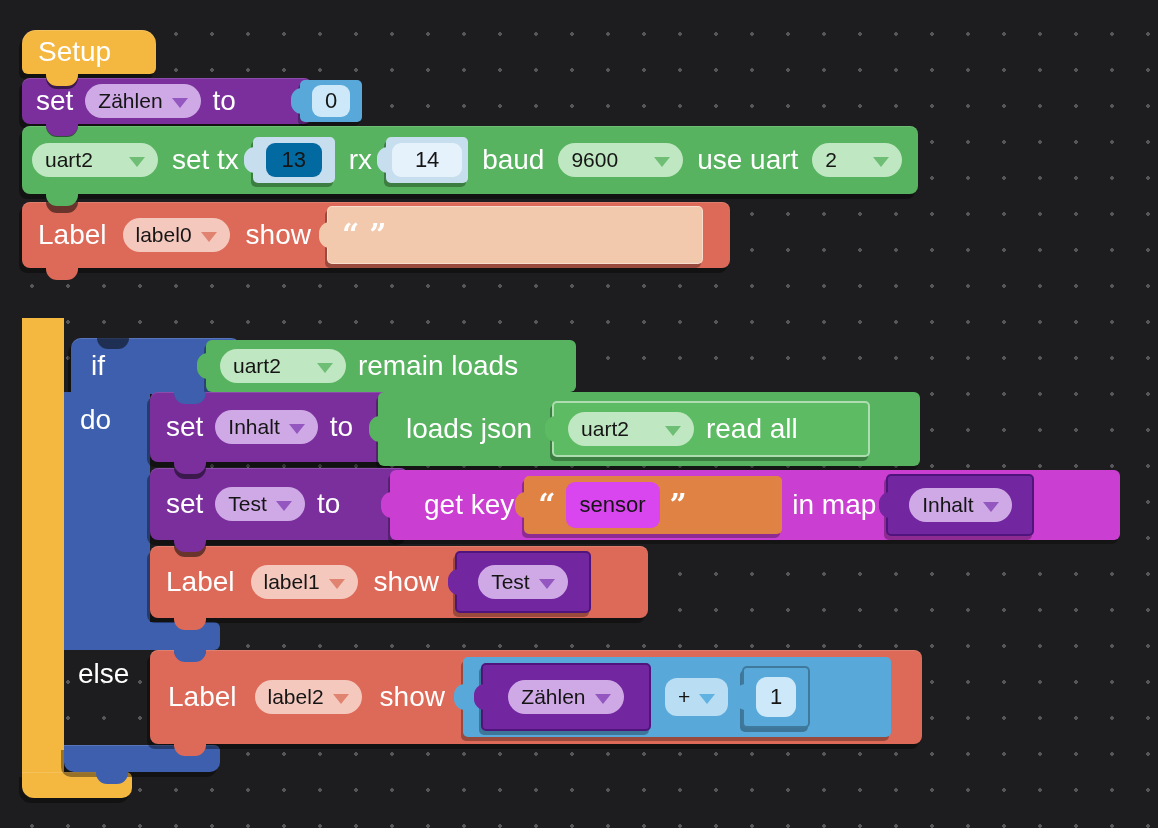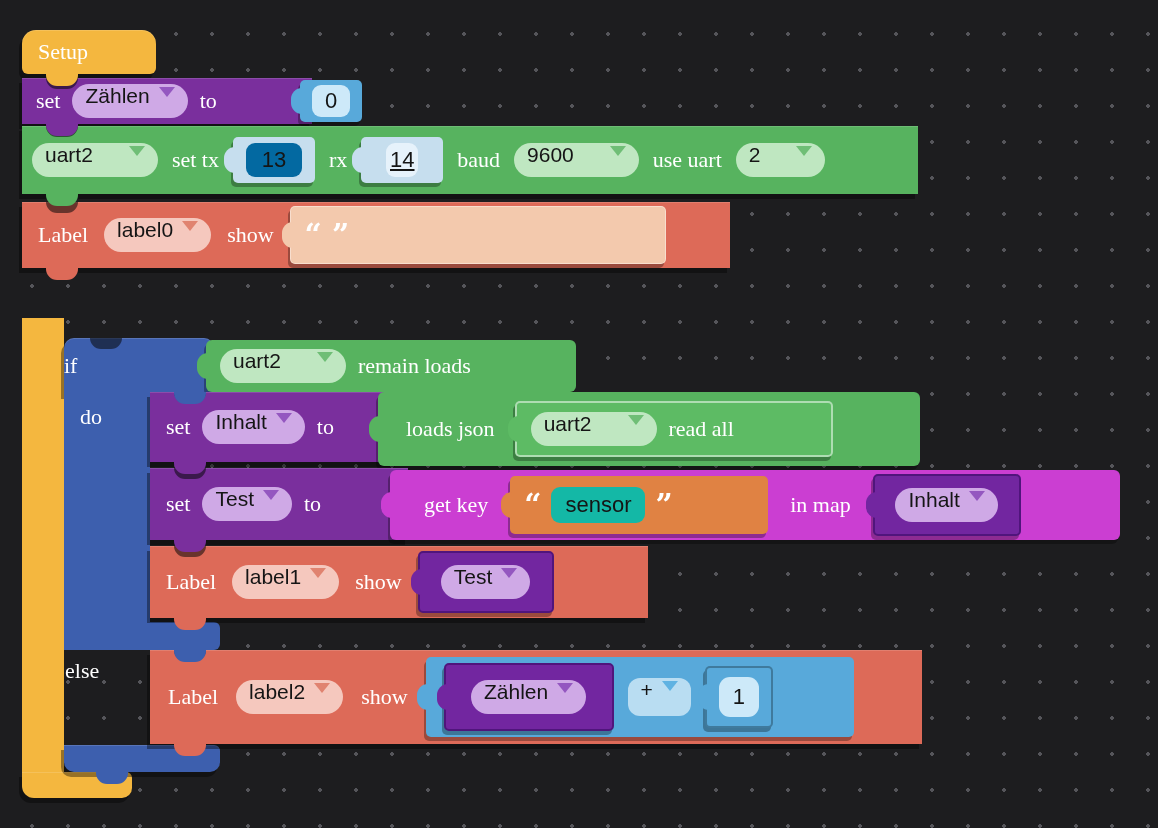--- a/index.html
+++ b/index.html
@@ -9,28 +9,28 @@
   }
   .canvas{
     position:relative;width:1158px;height:828px;overflow:hidden;
     background-color:#1d1d1f;
     background-image:radial-gradient(circle, #55555a 1.6px, transparent 1.8px);
     background-size:36px 36px;
     background-position:14px 16px;
   }
   .block{
     position:absolute;display:flex;align-items:center;
-    border-radius:0;
+    border-radius:8px;
     box-shadow:-3px 5px 0 rgba(0,0,0,.38), inset 0 1px 0 rgba(255,255,255,.14);
   }
   .hat{border-radius:14px 14px 6px 6px;}
   .plain{box-shadow:none;}
-  .kw{color:#fff;font-size:22px;white-space:nowrap;font-family:Liberation Serif, serif;}
+  .kw{color:#fff;font-size:28px;white-space:nowrap;}
   .pill{
-    display:inline-flex;gap:9px;height:34px;
+    display:inline-flex;align-items:center;gap:9px;height:34px;
     border-radius:17px;padding:0 13px;font-size:21px;color:#151515;white-space:nowrap;
   }
   .arr{width:0;height:0;border-left:8px solid transparent;border-right:8px solid transparent;
        border-top:10px solid var(--arr,#666);margin-top:3px;}
   .field{
     display:flex;align-items:center;justify-content:center;
     border-radius:9px;font-size:22px;color:#151515;white-space:nowrap;
   }
   .vblock{
     position:relative;display:flex;align-items:center;border-radius:5px;
@@ -105,21 +105,21 @@
       <span class="arr"></span>
     </span>
     <span class="kw">set tx</span>
     <div class="vblock c-paleblue" style="width:82px;height:46px;justify-content:center;--tab:#c6deee;">
       <div class="tab"></div>
       <span class="field" style="background:#0369a1;width:56px;height:34px;">13</span>
     </div>
     <span class="kw">rx</span>
     <div class="vblock c-paleblue" style="width:82px;height:46px;justify-content:center;--tab:#c6deee;">
       <div class="tab"></div>
-      <span class="field" style="background:#e6f2fb;width:32px;height:34px;text-decoration:underline;">14</span>
+      <span class="field" style="background:#e6f2fb;width:70px;height:34px;">14</span>
     </div>
     <span class="kw">baud</span>
     <span class="pill p-lgreen">
       <span>9600</span>
       <span class="arr"></span>
     </span>
     <span class="kw">use uart</span>
     <span class="pill p-lgreen">
       <span>2</span>
       <span class="arr"></span>
@@ -139,30 +139,30 @@
       <div class="tab"></div>
       <span class="q">“</span>
       <span class="q">”</span>
     </div>
     <div class="bump c-salmon" style="height:15px;"></div>
   </div>
 
   <div class="block plain c-yellow" style="left:22px;top:318px;width:42px;height:456px;border-radius:0;"></div>
   <div class="block c-yellow" style="left:22px;top:772px;width:110px;height:26px;border-radius:0 6px 10px 12px;"></div>
 
-  <div class="block c-ifblue" style="left:64px;top:338px;width:150px;height:56px;border-radius:10px 10px 0 0;">
+  <div class="block c-ifblue" style="left:71px;top:338px;width:150px;height:56px;border-radius:10px 10px 0 0;padding-left:20px;">
     <div class="notch" style="left:26px;"></div>
     <span class="kw">if</span>
   </div>
   <div class="block plain c-ifblue" style="left:64px;top:392px;width:86px;height:230px;border-radius:0;"></div>
   <div class="pbump c-ifblue" style="left:174px;top:392px;"></div>
   <div class="kw" style="position:absolute;left:80px;top:404px;">do</div>
   <div class="block plain c-ifblue" style="left:64px;top:622px;width:156px;height:28px;border-radius:0 6px 6px 0;"></div>
   <div class="pbump c-ifblue" style="left:174px;top:650px;"></div>
-  <div class="kw" style="position:absolute;left:65px;top:658px;">else</div>
+  <div class="kw" style="position:absolute;left:78px;top:658px;">else</div>
   <div class="block c-ifblue" style="left:64px;top:745px;width:156px;height:27px;border-radius:0 6px 10px 10px;"></div>
   <div class="pbump c-ifblue" style="left:96px;top:772px;"></div>
 
   <div class="vblock c-green" style="left:206px;top:340px;width:356px;height:52px;padding-left:14px;gap:12px;position:absolute;border-radius:6px;--tab:#57b35f;">
     <div class="tab"></div>
     <span class="pill p-lgreen">
       <span>uart2</span>
       <span class="arr"></span>
     </span>
     <span class="kw">remain loads</span>
@@ -194,27 +194,27 @@
   <div class="block c-purple" style="left:150px;top:468px;width:242px;height:72px;padding-left:16px;gap:12px;">
     <div class="notch"></div>
     <span class="kw">set</span>
     <span class="pill p-lpurple">
       <span>Test</span>
       <span class="arr"></span>
     </span>
     <span class="kw">to</span>
     <div class="bump c-purple"></div>
   </div>
-  <div class="vblock c-magenta" style="left:390px;top:470px;width:696px;height:70px;padding-left:34px;gap:22px;position:absolute;border-radius:6px;--tab:#cb3ed2;">
+  <div class="vblock c-magenta" style="left:390px;top:470px;width:696px;height:70px;padding-left:34px;gap:10px;position:absolute;border-radius:6px;--tab:#cb3ed2;">
     <div class="tab"></div>
     <span class="kw">get key</span>
     <div class="vblock c-orange" style="width:230px;height:58px;gap:10px;padding:0 14px;--tab:#e08243;">
       <div class="tab"></div>
       <span class="q">“</span>
-      <span class="field" style="background:#14b8a6;height:36px;padding:0 14px;">sensor</span>
+      <span class="field" style="background:#d946ef;height:46px;padding:0 14px;">sensor</span>
       <span class="q">”</span>
     </div>
     <span class="kw">in map</span>
     <div class="holder" style="width:144px;height:58px;--tab:#7226a0;">
       <div class="tab"></div>
       <span class="pill p-lpurple">
         <span>Inhalt</span>
         <span class="arr"></span>
       </span>
     </div>

